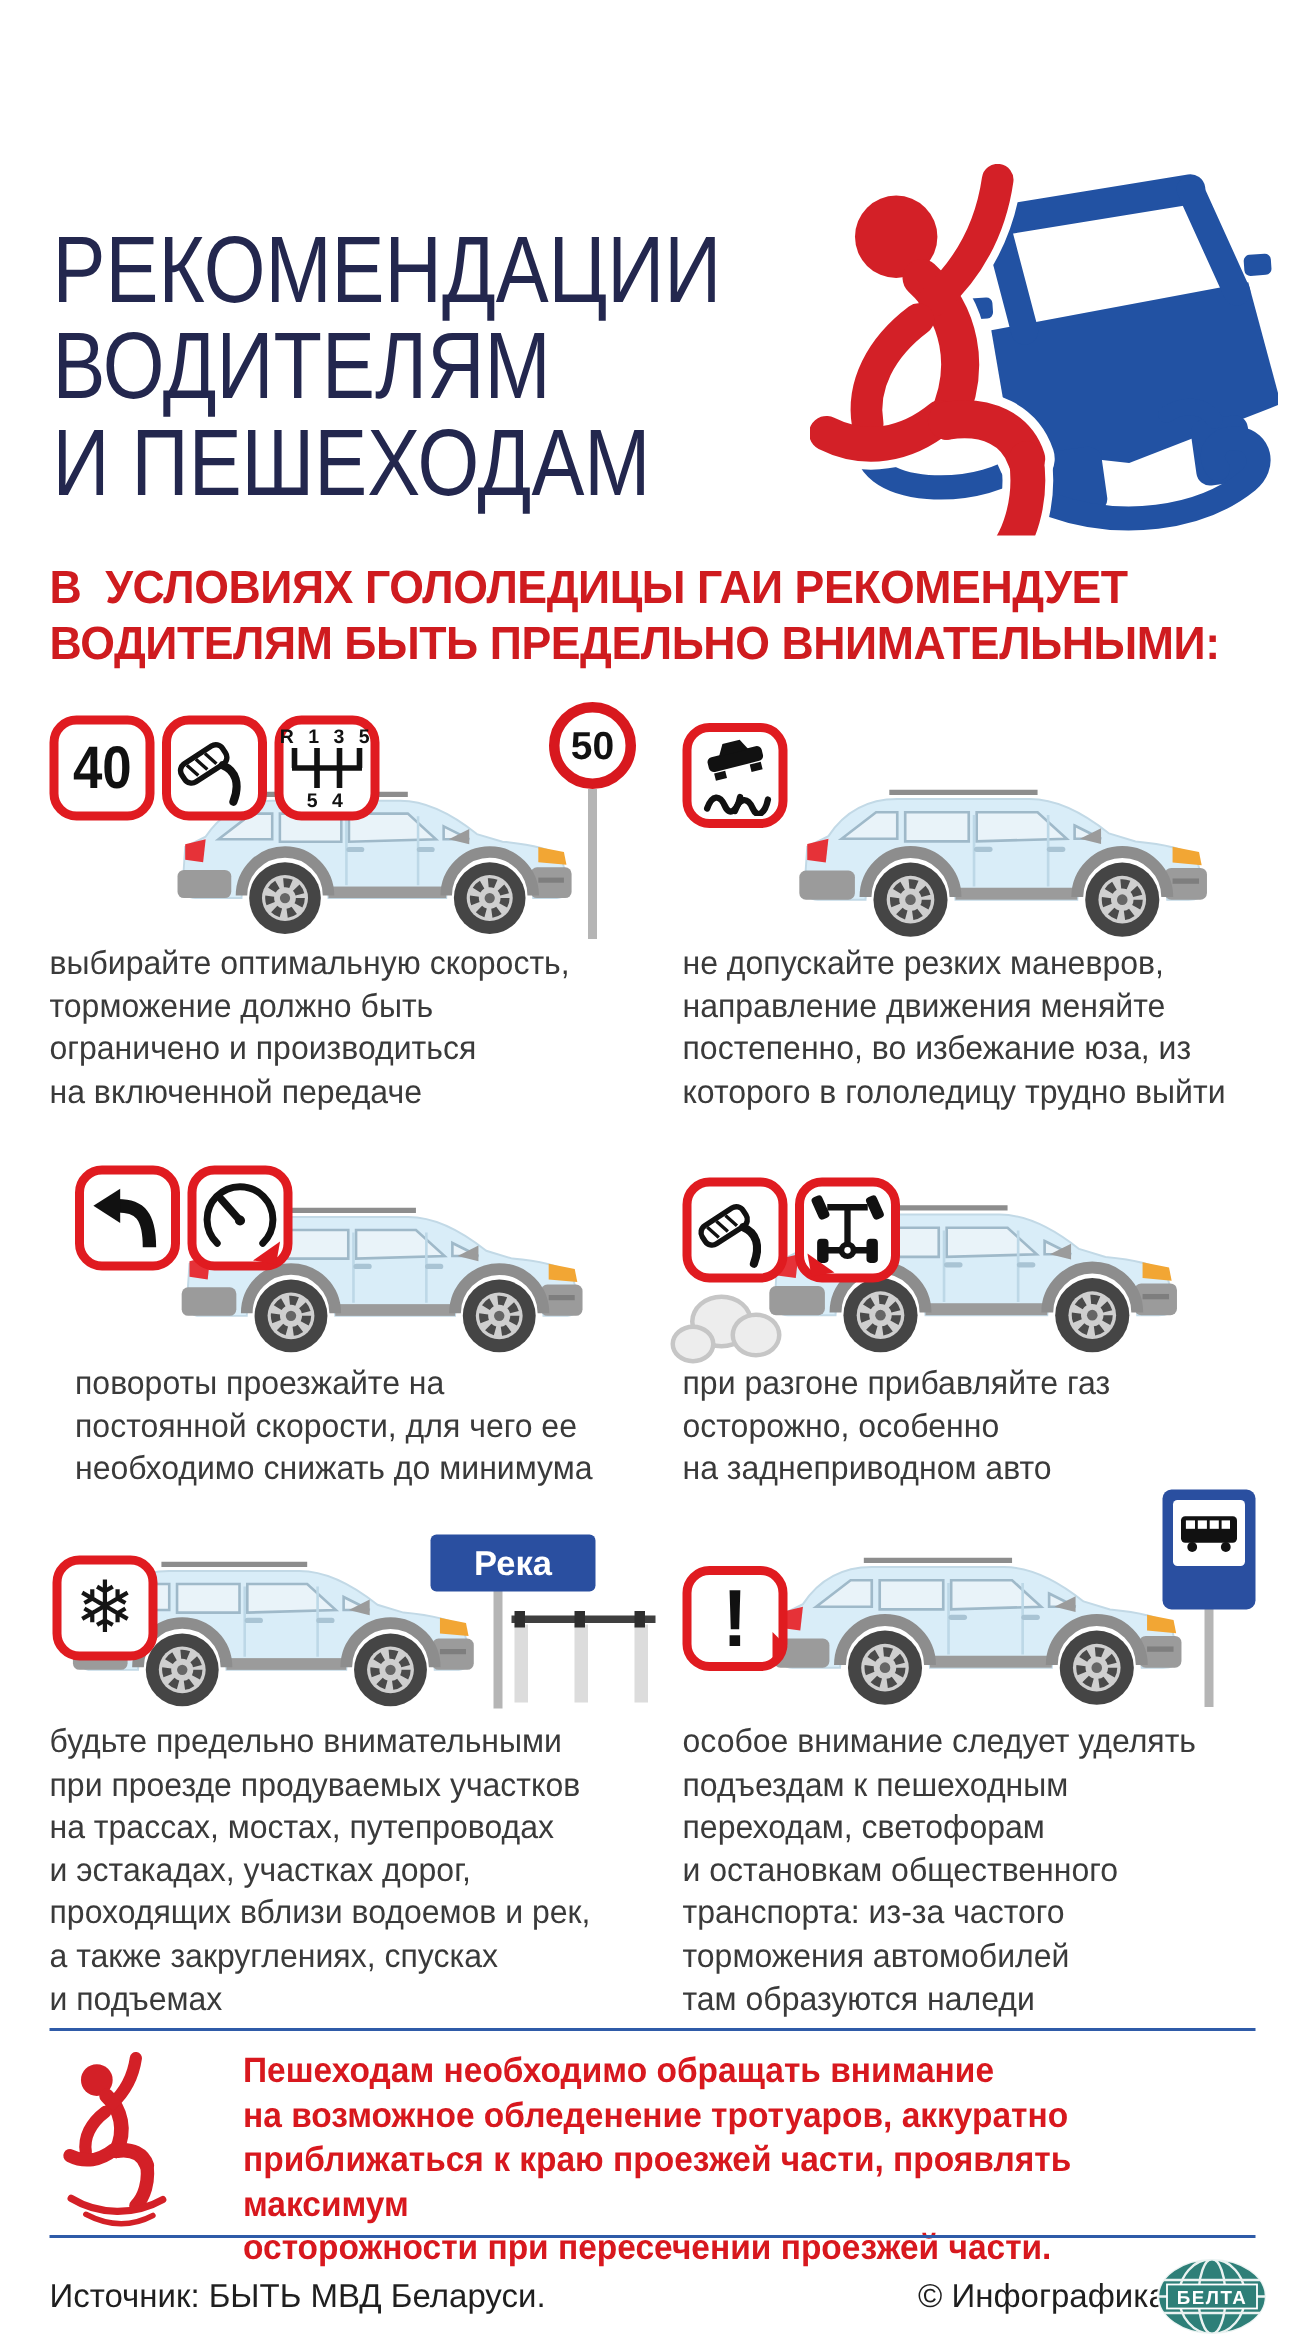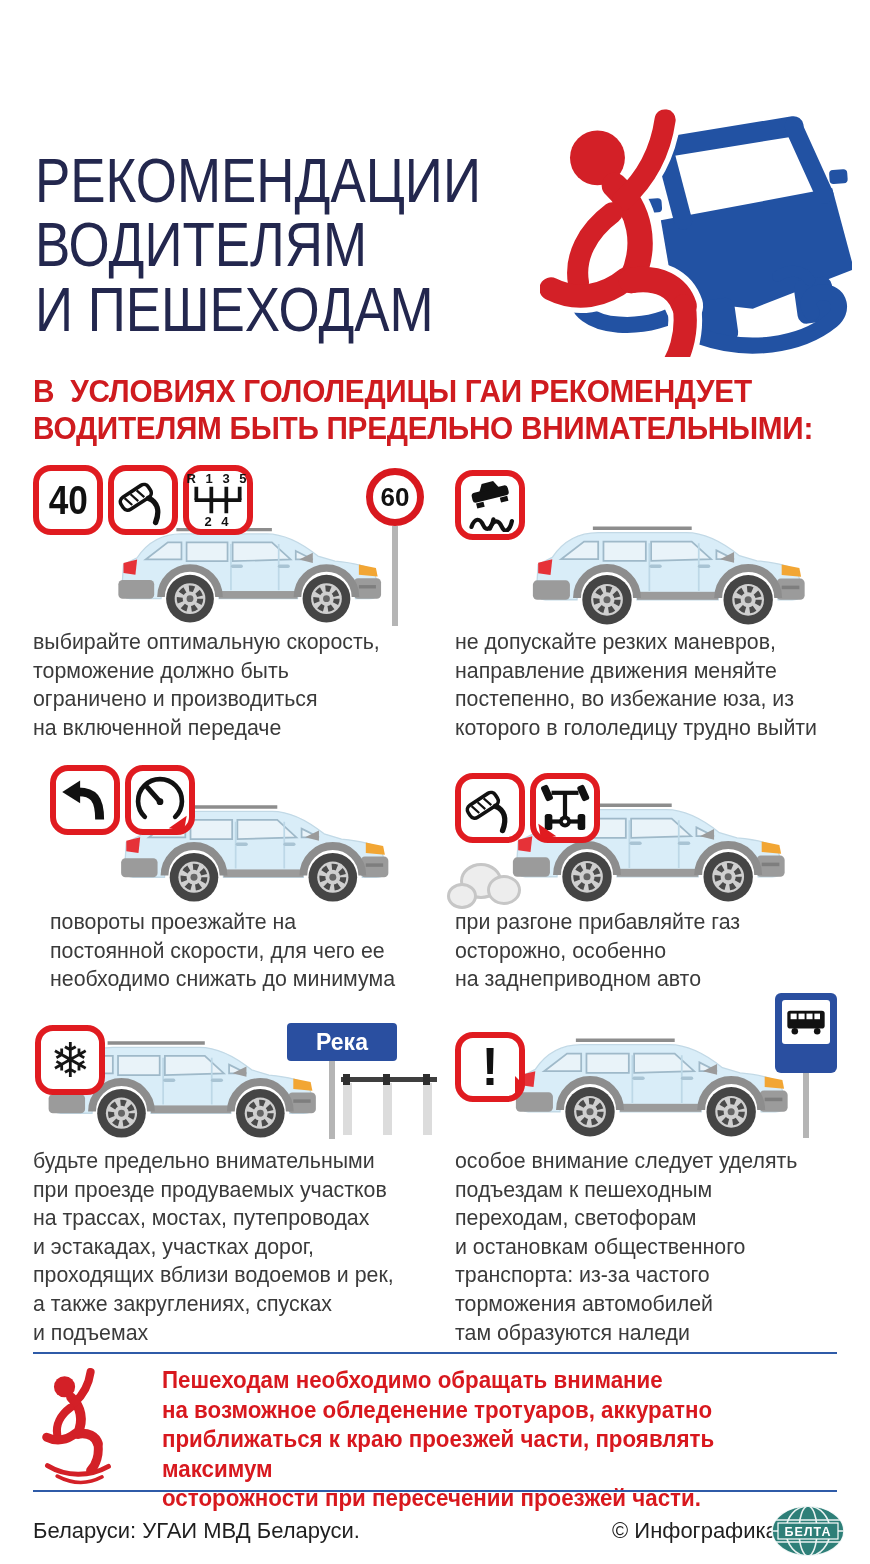--- a/index.html
+++ b/index.html
@@ -13,21 +13,21 @@
          -webkit-text-stroke:1.5px #5f8a9e;
          text-shadow:2px 2px 0 #8fb3c6,3px 3px 0 #84a9bc,4px 4px 0 #79a0b3,
                      5px 5px 0 #6e96a9,6px 6px 0 #638da0,9px 10px 12px rgba(30,50,60,.45);}
   .subtitle{left:35px;top:148px;font-size:63px;line-height:1.02;color:#23274e;
             white-space:pre-wrap;transform:scaleX(.84);transform-origin:left top;}
   .section-header{left:33px;top:374px;font-size:31px;font-weight:700;color:#cf1b1f;
             line-height:1.18;white-space:pre-wrap;transform:scaleX(.96);transform-origin:left top;
             letter-spacing:-0.3px;}
 
   
-  .plates{display:flex;gap:5px;}
+  .plates{display:flex;gap:5px;margin-top:12px;}
   .plate{width:70px;height:70px;background:#fff;border:6px solid #e01b20;border-radius:18px;
          box-sizing:border-box;display:flex;align-items:center;justify-content:center;
          position:relative;flex:0 0 auto;z-index:5;}
   .num40{font-size:40px;font-weight:700;color:#111;transform:scaleX(.88);}
   .bang{font-size:50px;font-weight:900;color:#111;transform:scaleY(1.08);}
   .snow{font-family:"DejaVu Sans",sans-serif;font-size:48px;color:#151515;line-height:1;}
   .gear{display:flex;flex-direction:column;align-items:center;line-height:1;}
   .gear-lbl{font-size:13px;font-weight:700;color:#111;letter-spacing:3px;white-space:pre;}
   .tail-br{position:absolute;right:-6px;bottom:-13px;width:0;height:0;
            border:11px solid transparent;border-top-color:#e01b20;transform:rotate(-35deg);}
@@ -150,21 +150,21 @@
   </svg>
 
   <div class="abs section-header">В  УСЛОВИЯХ ГОЛОЛЕДИЦЫ ГАИ РЕКОМЕНДУЕТ
 ВОДИТЕЛЯМ БЫТЬ ПРЕДЕЛЬНО ВНИМАТЕЛЬНЫМИ:</div>
 
   <div class="abs" style="left:33px;top:460px;width:420px;height:300px">
     <svg class="abs" style="left:70px;top:50px" width="290" height="116" viewBox="0 0 340 136">
         <use href="#sym-car"></use>
       </svg>
     <div class="abs sign60" style="left:333px;top:8px">
-      <span>60</span>
+      <span>50</span>
     </div>
     <div class="abs pole" style="left:359px;top:66px;height:100px"></div>
     <div class="abs plates" style="left:0;top:5px">
       <div class="plate">
         <span class="num40">40</span>
       </div>
       <div class="plate">
         <svg width="54" height="54" viewBox="0 0 60 60">
           <g fill="none" stroke="#111">
             <g transform="rotate(-33 22 27)">
@@ -177,21 +177,21 @@
       </div>
       <div class="plate">
         <div class="gear">
           <div class="gear-lbl">R 1 3 5</div>
           <svg width="56" height="30" viewBox="0 0 64 36">
             <g stroke="#111" stroke-width="4.5" fill="none">
               <path d="M4,18 H60"></path>
               <path d="M6,2 V18 M24,2 V34 M42,2 V34 M58,2 V18"></path>
             </g>
           </svg>
-          <div class="gear-lbl">2 4</div>
+          <div class="gear-lbl">5 4</div>
         </div>
       </div>
     </div>
     <div class="abs block-text" style="left:0;top:168px">выбирайте оптимальную скорость,
 торможение должно быть
 ограничено и производиться
 на включенной передаче</div>
   </div>
 
   <div class="abs" style="left:455px;top:460px;width:420px;height:300px">
@@ -355,21 +355,21 @@
     <use href="#sym-slip" width="200" height="260"></use>
     <path d="M20,240 C66,268 124,268 170,242" fill="none" stroke="#d32027" stroke-width="12" stroke-linecap="round"></path>
     <path d="M44,266 C82,286 120,286 154,268" fill="none" stroke="#d32027" stroke-width="9" stroke-linecap="round"></path>
   </svg>
   <div class="abs red-note" style="left:162px;top:1366px">Пешеходам необходимо обращать внимание
 на возможное обледенение тротуаров, аккуратно
 приближаться к краю проезжей части, проявлять максимум
 осторожности при пересечении проезжей части.</div>
   <div class="abs rule" style="top:1490px"></div>
 
-  <div class="abs footer-text" style="left:33px;top:1518px">Беларуси: УГАИ МВД Беларуси.</div>
+  <div class="abs footer-text" style="left:33px;top:1518px">Источник: БЫТЬ МВД Беларуси.</div>
   <div class="abs footer-text" style="left:612px;top:1518px">© Инфографика</div>
   <svg class="abs" style="left:770px;top:1504px" width="76" height="54" viewBox="0 0 76 54">
     <ellipse cx="38" cy="27" rx="36" ry="25" fill="#2e7f78"></ellipse>
     <g fill="none" stroke="#fff" stroke-width="1.6" opacity="0.9">
       <ellipse cx="38" cy="27" rx="36" ry="25"></ellipse>
       <ellipse cx="38" cy="27" rx="22" ry="25"></ellipse>
       <ellipse cx="38" cy="27" rx="9" ry="25"></ellipse>
       <path d="M4,16 H72 M2,27 H74 M4,38 H72"></path>
     </g>
     <rect x="8" y="19" width="60" height="16" fill="#2e7f78" stroke="#fff" stroke-width="1.2"></rect>

